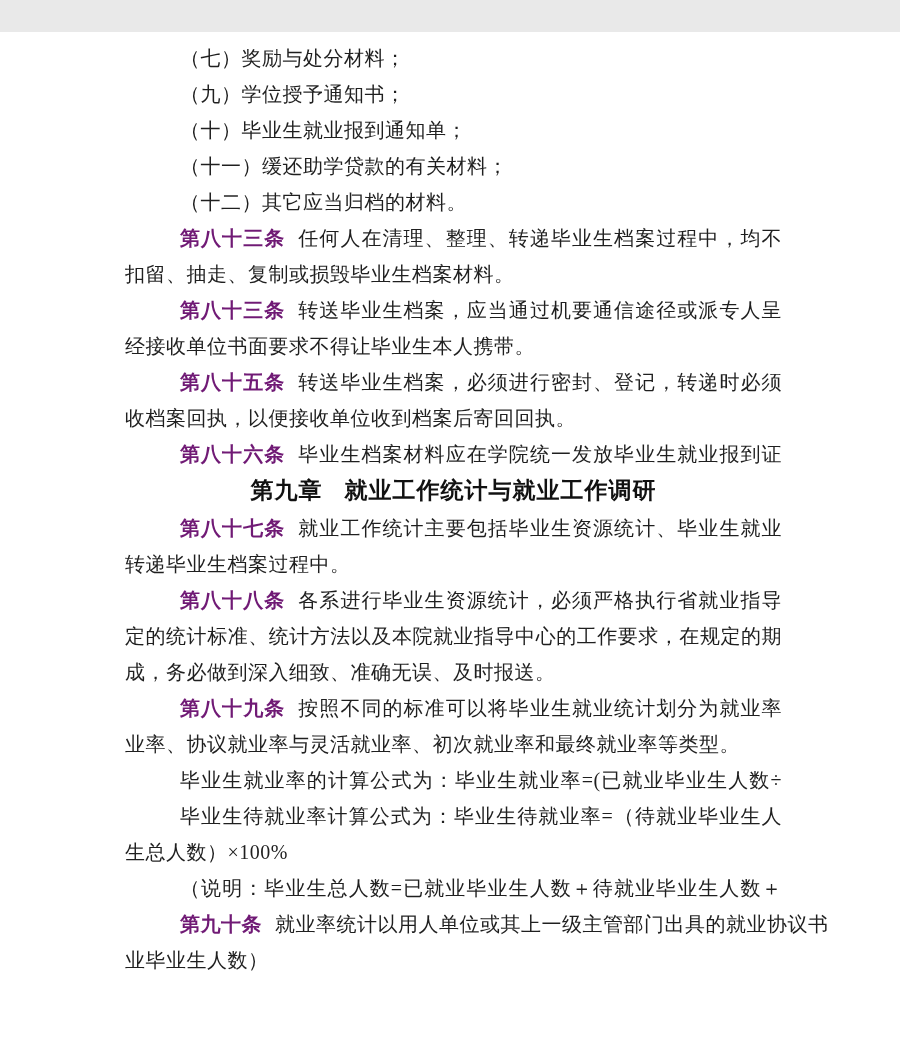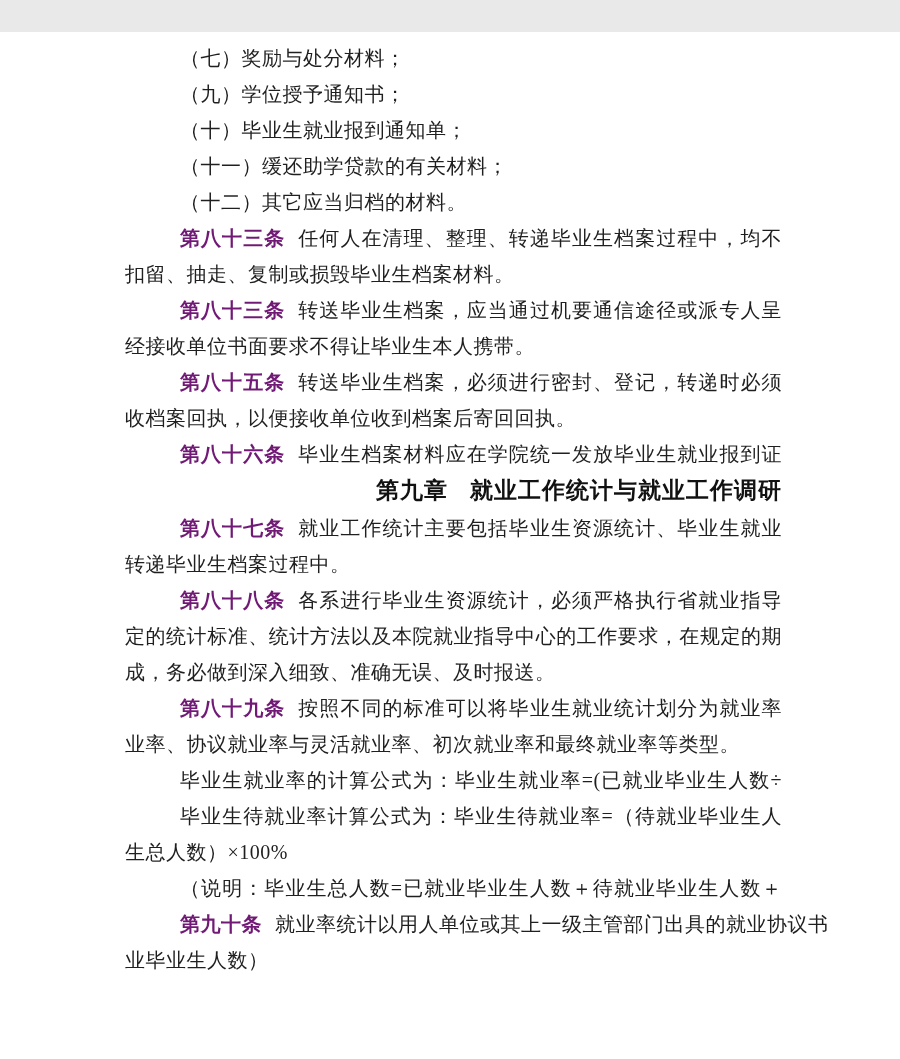--- a/index.html
+++ b/index.html
@@ -38,21 +38,21 @@
   }
   .b {
     font-weight: bold;
     color: #701a75;
     margin-right: 13px;
   }
   .chapter {
     font-weight: bold;
     font-size: 23px;
     color: #111;
-    text-align: right;
+    text-align: center;
     line-height: 38px;
     height: 38px;
     letter-spacing: 1px;
   }
   .chapter .part + .part {
     margin-left: 22px;
   }
 </style>
 </head>
 <body>

